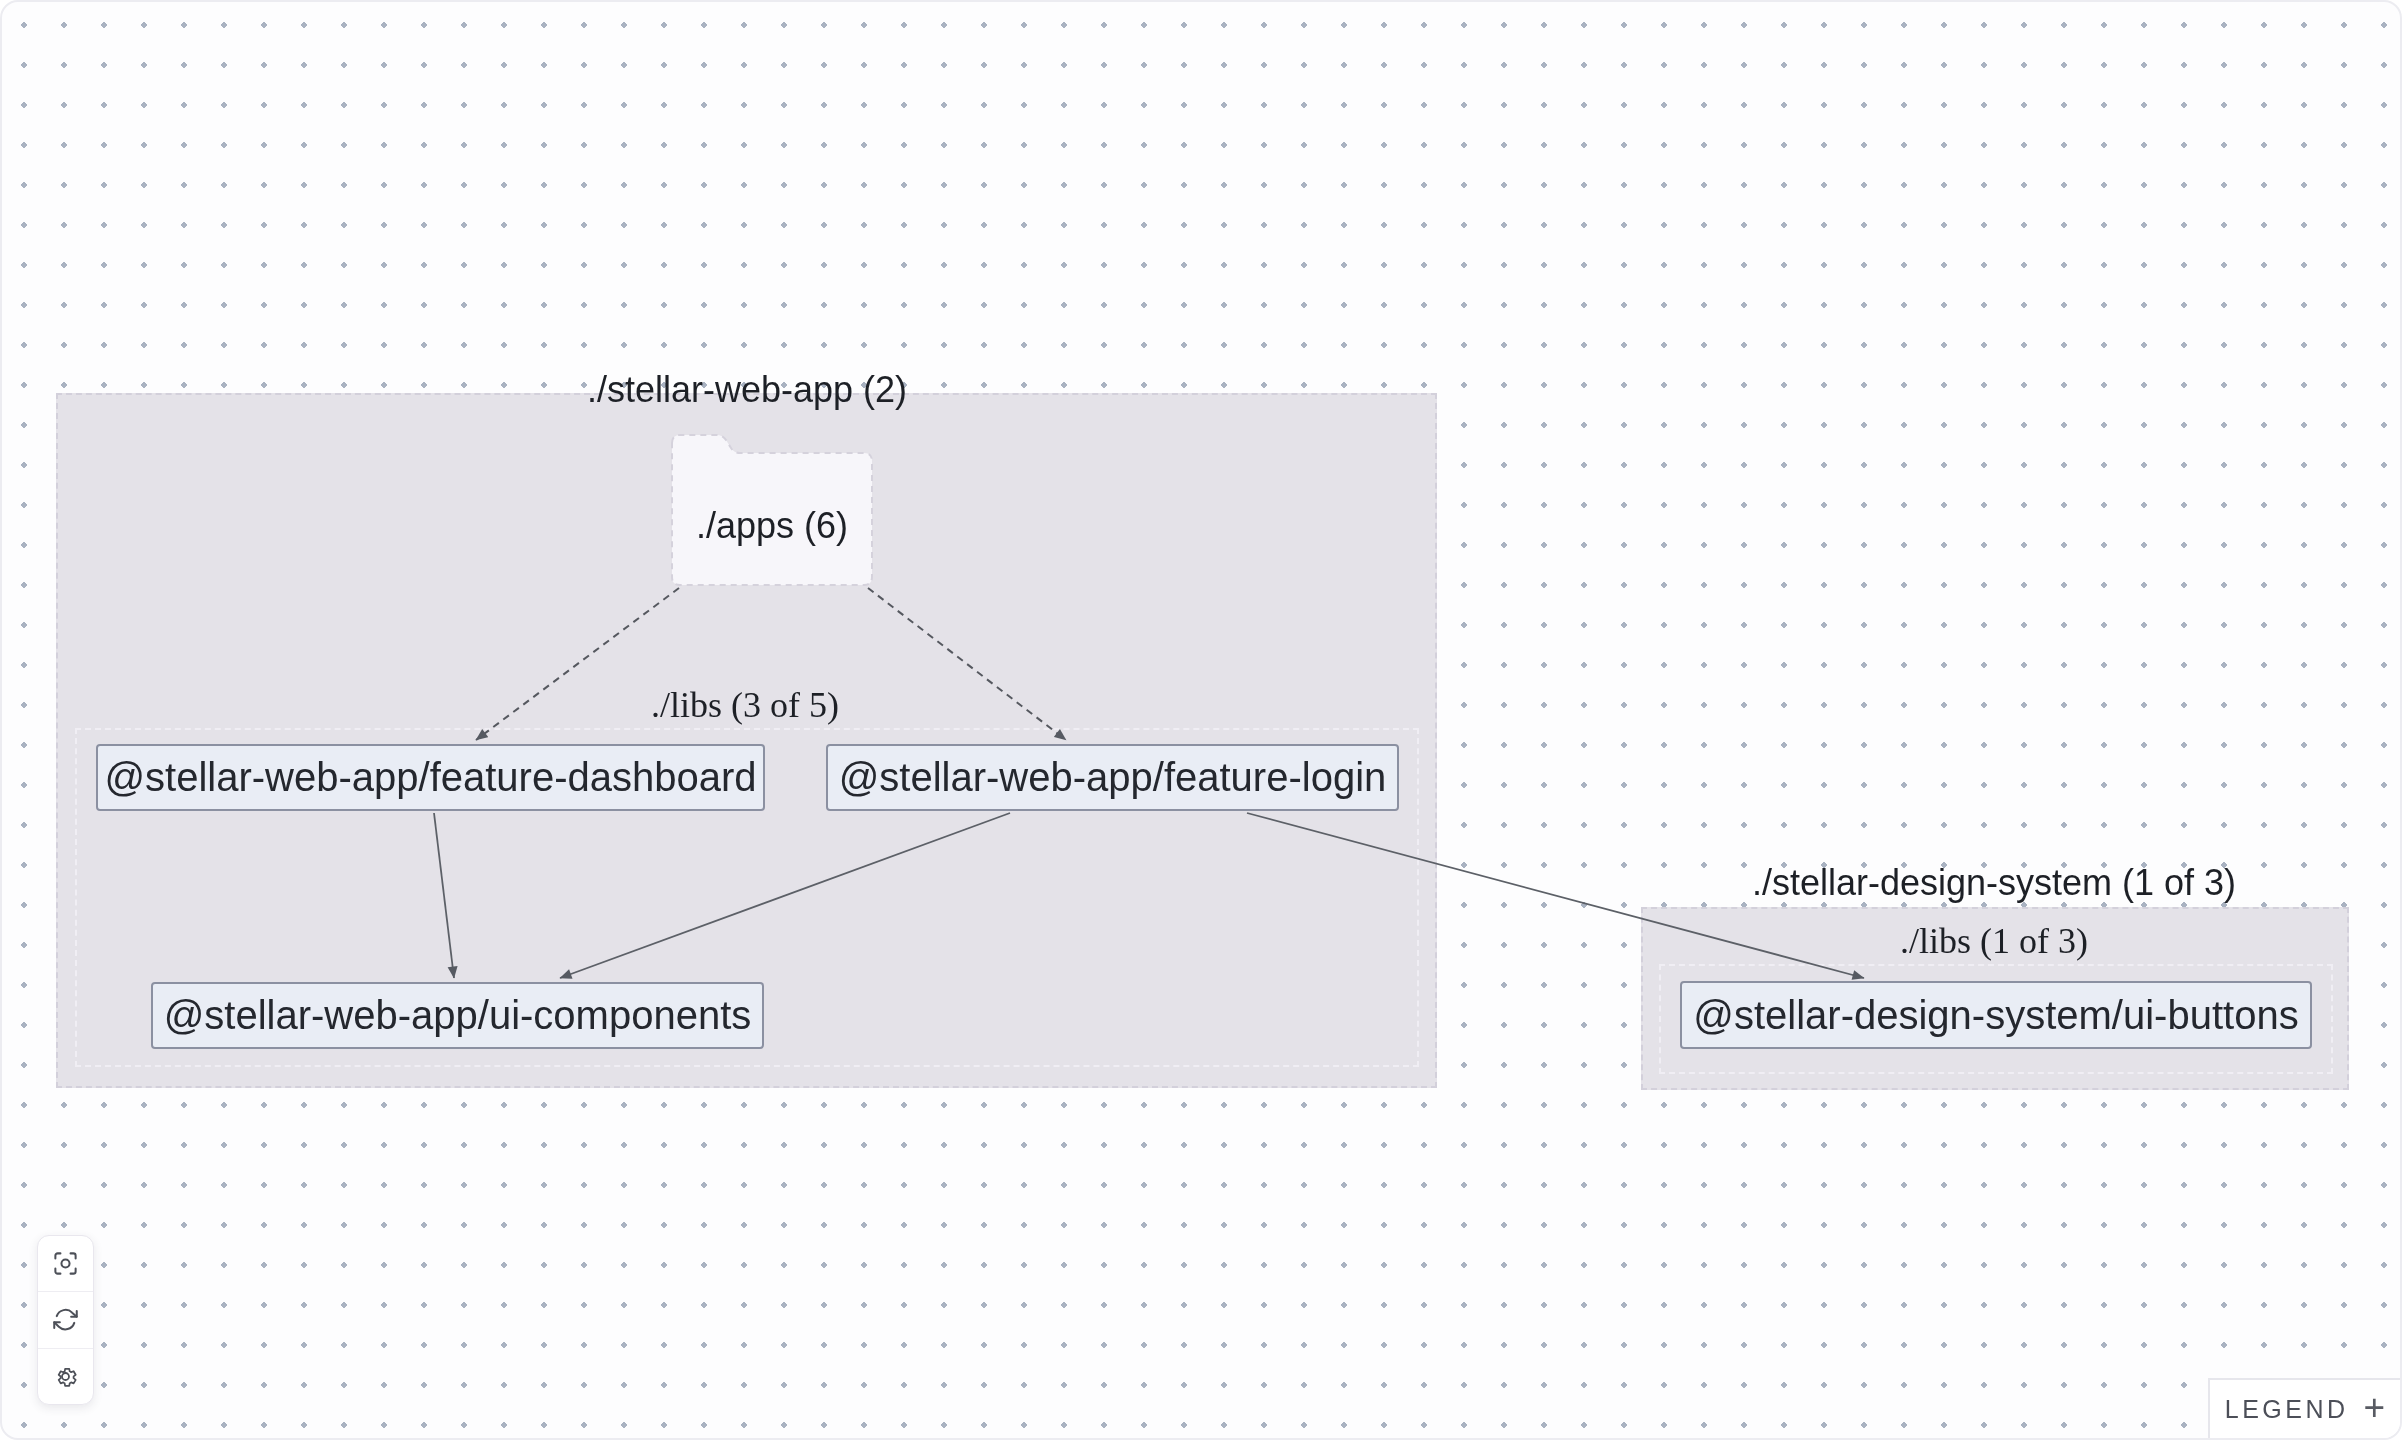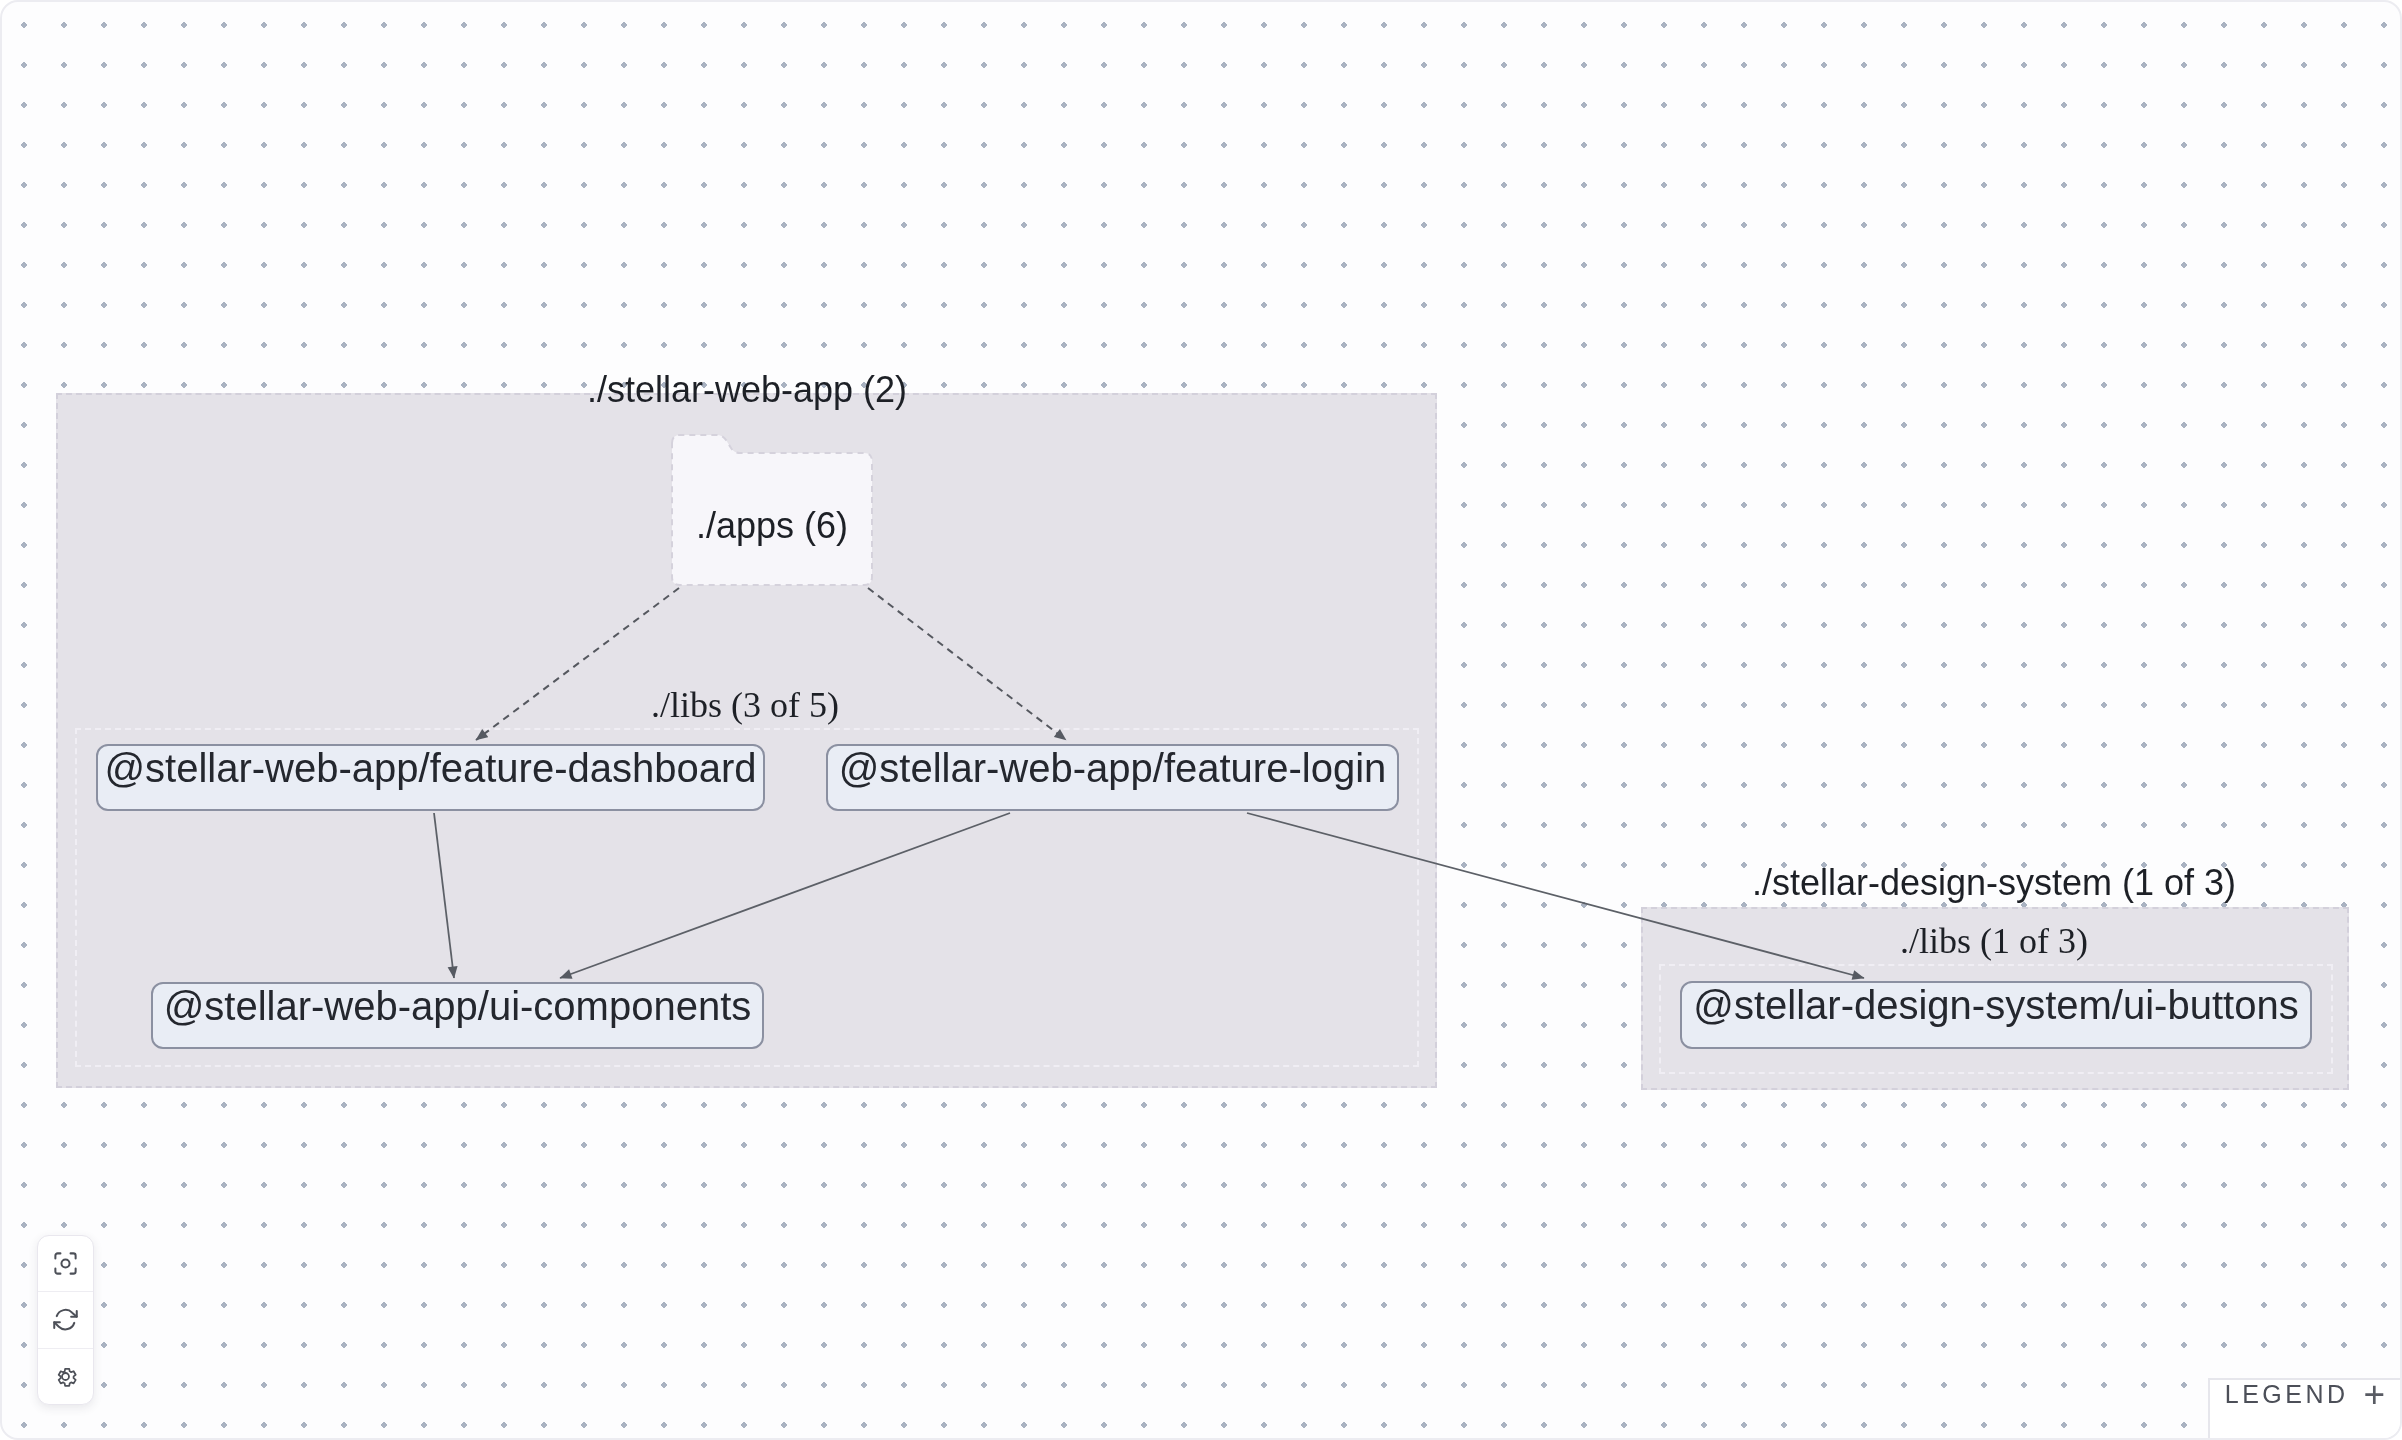--- a/index.html
+++ b/index.html
@@ -39,24 +39,24 @@
   }
   .group-label .patch{
     display:inline-block;
     padding:0 26px;
   }
   .patch-gray{background:#e4e2e8;font-family:Liberation Serif, serif;}
   .node{
     position:absolute;
     background:#e9edf5;
     border:2px solid #8b90a1;
-    border-radius:12px;
+    border-radius:4px;
     box-sizing:border-box;
     display:flex;
-    align-items:flex-start;
+    align-items:center;
     justify-content:center;
     cursor:pointer;
   }
   .node-label{
     font-size:40px;
     color:#24272e;
     white-space:nowrap;
   }
   .folder-wrap{position:absolute;left:664px;top:428px;width:212px;height:160px;cursor:pointer;}
   .folder-label{
@@ -81,21 +81,21 @@
     cursor:pointer;
   }
   .toolbar button + button{border-top:1px solid #eeedf2;}
   .toolbar svg{width:27px;height:27px;stroke:#4d5058;fill:none;stroke-width:1.8;stroke-linecap:round;stroke-linejoin:round;}
   .legend{
     position:absolute;right:0;bottom:0;width:192px;height:60px;
     background:#ffffff;
     border-top:2px solid #e6e6ec;
     border-left:2px solid #e6e6ec;
     box-sizing:border-box;
-    display:flex;align-items:flex-start;justify-content:center;gap:15px;
+    display:flex;align-items:center;justify-content:center;gap:15px;
     cursor:pointer;
   }
   .legend .legend-text{
     font-size:25px;letter-spacing:3.5px;color:#4c4f58;
   }
   .legend .plus{
     font-size:37px;font-weight:300;color:#585b63;line-height:1;margin-top:-4px;
   }
 </style>
 </head>

